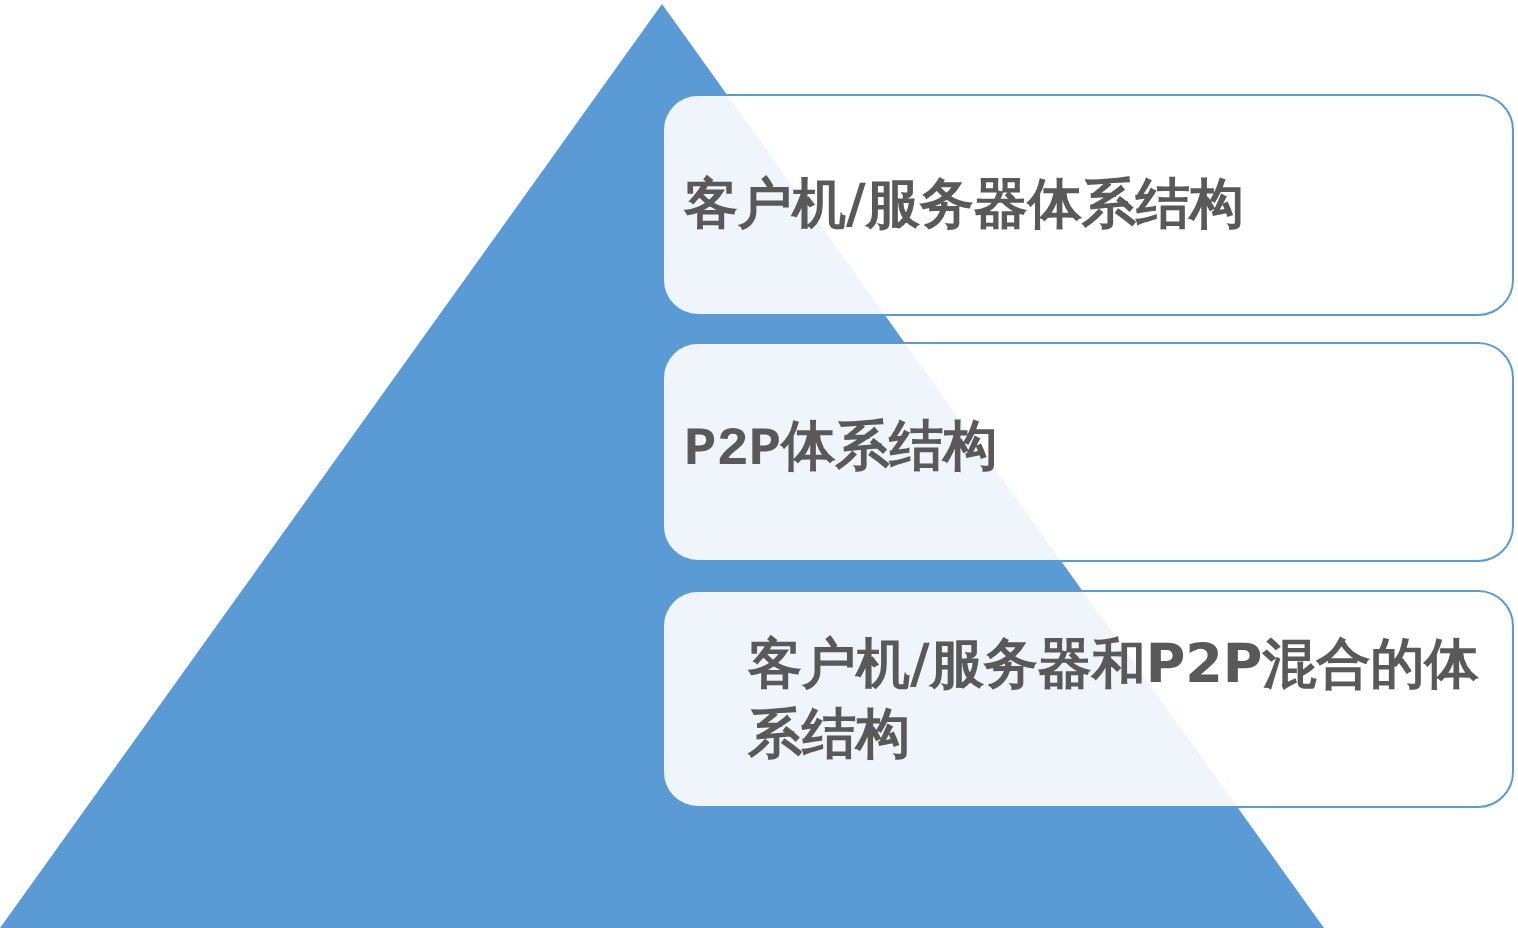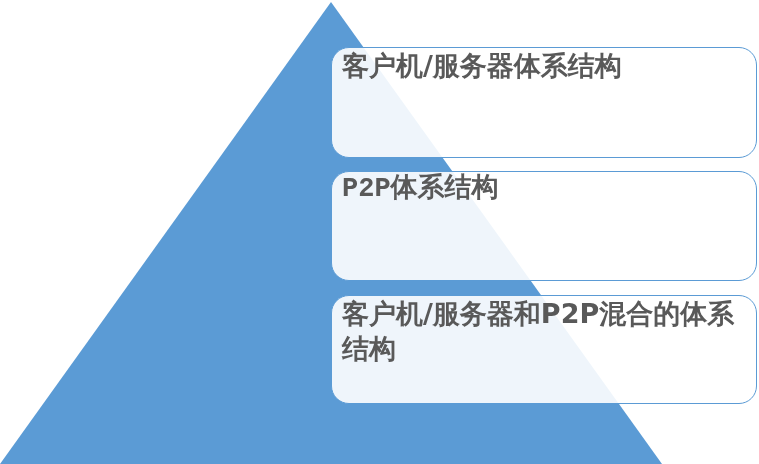--- a/index.html
+++ b/index.html
@@ -1,28 +1,28 @@
 <!DOCTYPE html>
 <html><head>
 <meta charset="utf-8">
 <style>
   html, body { margin:0; padding:0; background:#ffffff; }
   body { width:759px; height:464px; position:relative; overflow:hidden; font-family:"DejaVu Sans", "Liberation Sans", sans-serif; }
   .tri { position:absolute; left:0; top:0; }
-  .box { position:absolute; left:331px; width:426px; border:1.5px solid #5b9bd5; border-radius:18px; background:rgba(255,255,255,0.9); box-sizing:border-box; display:flex; align-items:flex-start; padding-left:10px; }
+  .box { position:absolute; left:331px; width:426px; border:1.5px solid #5b9bd5; border-radius:18px; background:rgba(255,255,255,0.9); box-sizing:border-box; display:flex; align-items:center; padding-left:10px; }
   .box span { font-size:27px; font-weight:bold; color:#595959; line-height:35px; }
 </style>
 </head>
 <body>
 
 <svg class="tri" width="759" height="464">
   <polygon points="331,2 662,464 0,464" fill="#5b9bd5"></polygon>
 </svg>
 
 <div class="box" style="top:47px;height:111px;">
   <span>客户机/服务器体系结构</span>
 </div>
 <div class="box" style="top:171px;height:110px;font-family:Liberation Mono, monospace;">
   <span>P2P体系结构</span>
 </div>
 <div class="box" style="top:295px;height:109px;">
-  <span style="max-width:400px;">客户机/服务器和P2P混合的体系结构</span>
+  <span style="max-width:400px;margin-left:32px;">客户机/服务器和P2P混合的体系结构</span>
 </div>
 
 </body></html>

